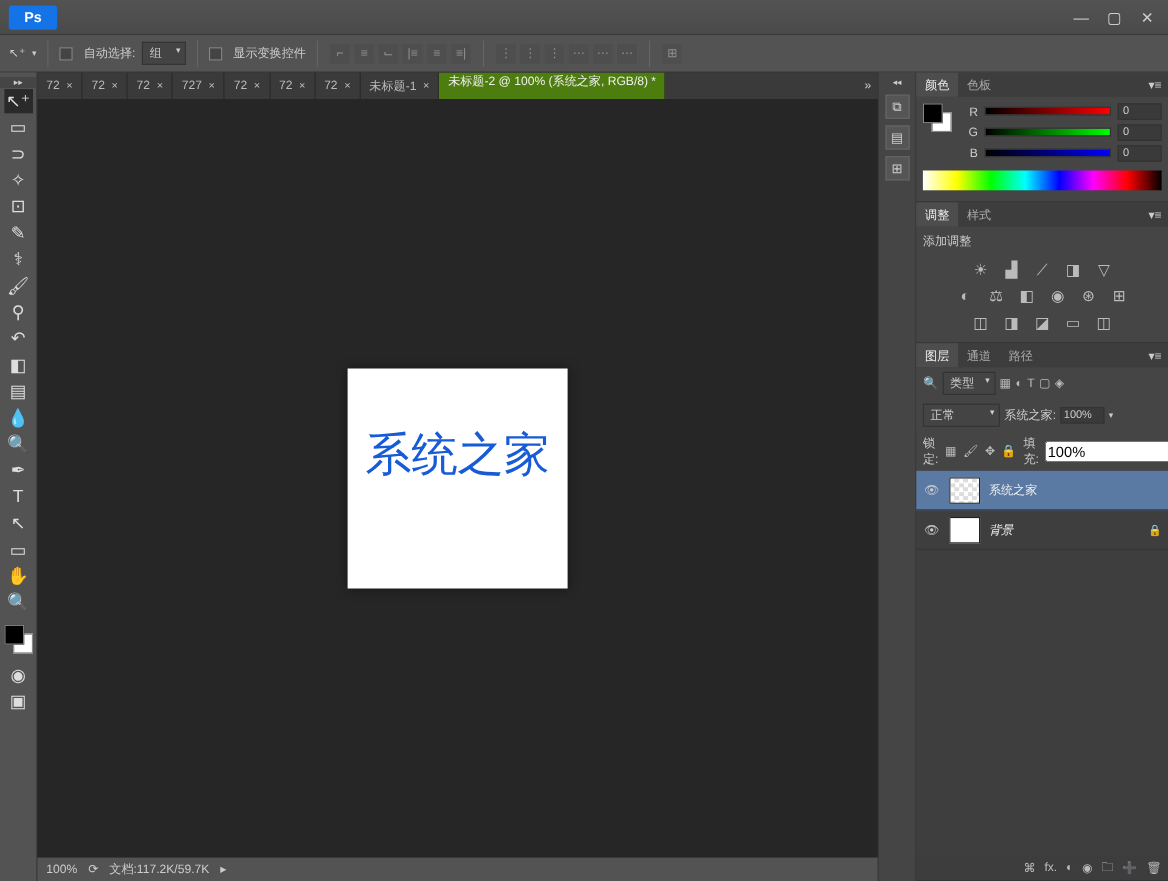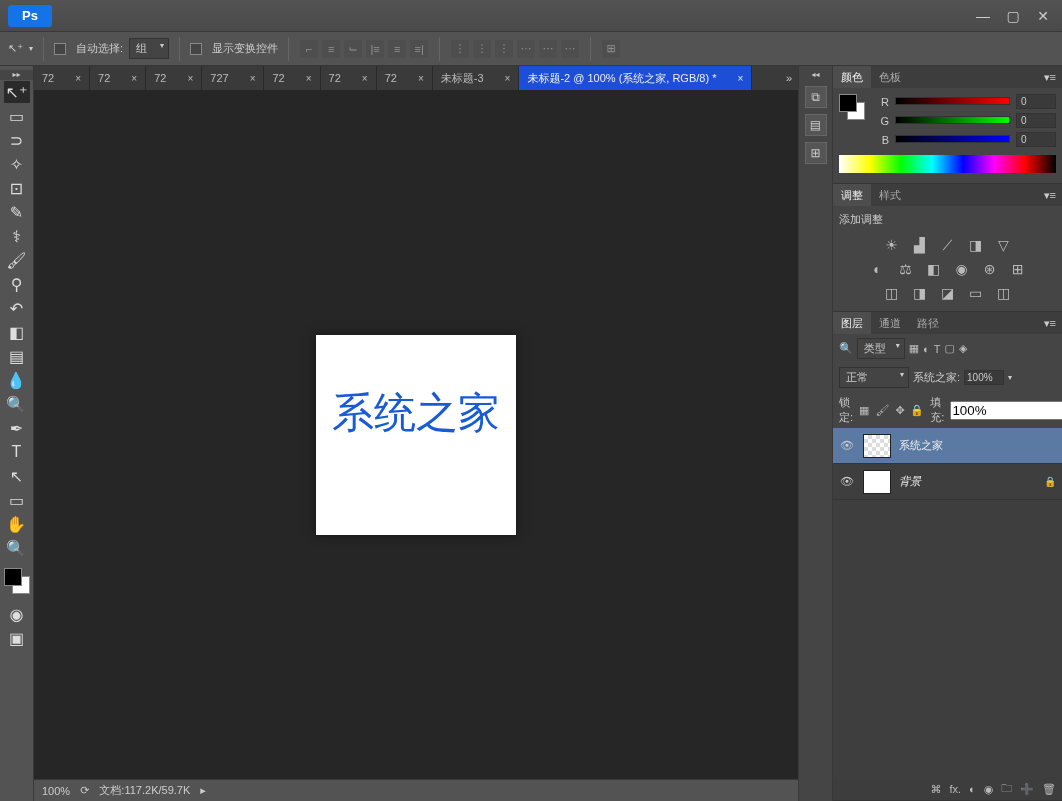--- a/index.html
+++ b/index.html
@@ -20,22 +20,22 @@
 .main { display: flex; height: calc(100% - 66px); }
 .toolbox { width: 34px; background: #535353; border-right: 1px solid #383838; display: flex; flex-direction: column; padding-top: 4px; }
 .toolbox-expand { height: 10px; background: #454545; text-align: center; font-size: 8px; line-height: 10px; }
 .tool { width: 26px; height: 22px; margin: 1px auto; display: flex; align-items: center; justify-content: center; cursor: pointer; color: #ddd; font-size: 16px; position: relative; }
 .tool.active { background: #2a2a2a; }
 .color-swatches { margin: 8px auto; width: 26px; height: 26px; position: relative; }
 .color-fg { width: 18px; height: 18px; background: #000; border: 1px solid #888; position: absolute; top: 0; left: 0; z-index: 2; }
 .color-bg { width: 18px; height: 18px; background: #fff; border: 1px solid #888; position: absolute; bottom: 0; right: 0; }
 .center { flex: 1; display: flex; flex-direction: column; background: #262626; }
 .doc-tabs { height: 24px; background: #3a3a3a; display: flex; align-items: stretch; overflow: hidden; }
-.doc-tab { padding: 0 8px; display: flex; align-items: center; gap: 21px; border-right: 1px solid #2a2a2a; font-size: 11px; color: #bbb; cursor: pointer; white-space: nowrap; }
-.doc-tab.active { background: #1d4ed8; color: #eee; }
+.doc-tab { padding: 0 8px; display: flex; align-items: center; gap: 6px; border-right: 1px solid #2a2a2a; font-size: 11px; color: #bbb; cursor: pointer; white-space: nowrap; }
+.doc-tab.active { background: #4d7c0f; color: #eee; flex-direction: column; }
 .doc-tab .close { font-size: 10px; }
 .tabs-end { margin-left: auto; padding: 0 6px; display: flex; align-items: center; }
 .canvas-area { flex: 1; display: flex; align-items: center; justify-content: center; background: #262626; position: relative; }
 .canvas { width: 200px; height: 200px; background: #fff; box-shadow: 0 0 10px rgba(0,0,0,0.5); display: flex; align-items: flex-start; justify-content: center; padding-top: 50px; }
 .canvas-text { font-family: "SimSun","STSong",serif; font-size: 42px; color: #175bd6; font-weight: 400; }
 .status-bar { height: 22px; background: #535353; display: flex; align-items: center; padding: 0 8px; gap: 10px; font-size: 11px; border-top: 1px solid #383838; }
 .timeline-bar { height: 22px; background: #454545; display: flex; align-items: center; padding: 0 8px; font-size: 11px; border-top: 1px solid #383838; }
 .dock-column { width: 34px; background: #454545; border-left: 1px solid #383838; display: flex; flex-direction: column; align-items: center; padding-top: 4px; gap: 6px; }
 .dock-icon { width: 22px; height: 22px; background: #555; border: 1px solid #666; display: flex; align-items: center; justify-content: center; font-size: 12px; cursor: pointer; }
 .panels { width: 230px; background: #454545; border-left: 1px solid #383838; display: flex; flex-direction: column; }
@@ -172,21 +172,21 @@
         </div>
         <div class="doc-tab">
           <span>72</span>
           <span class="close">×</span>
         </div>
         <div class="doc-tab">
           <span>72</span>
           <span class="close">×</span>
         </div>
         <div class="doc-tab">
-          <span>未标题-3</span>
+          <span>未标题-1</span>
           <span class="close">×</span>
         </div>
         <div class="doc-tab active">
           <span>未标题-2 @ 100% (系统之家, RGB/8) *</span>
           <span class="close">×</span>
         </div>
         <div class="tabs-end">»</div>
       </div>
     <div class="canvas-area">
       <div class="canvas">

